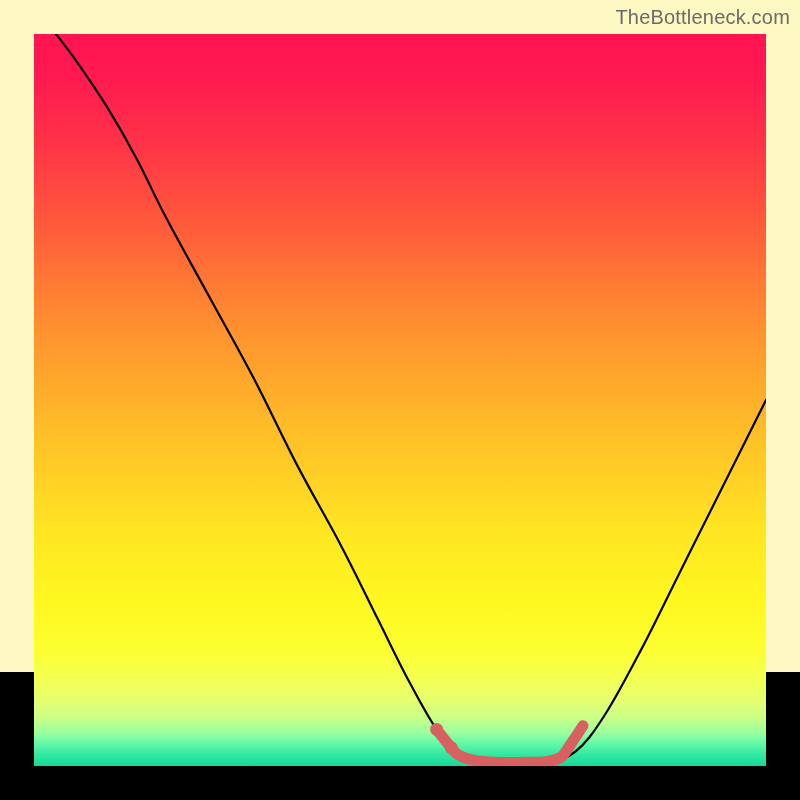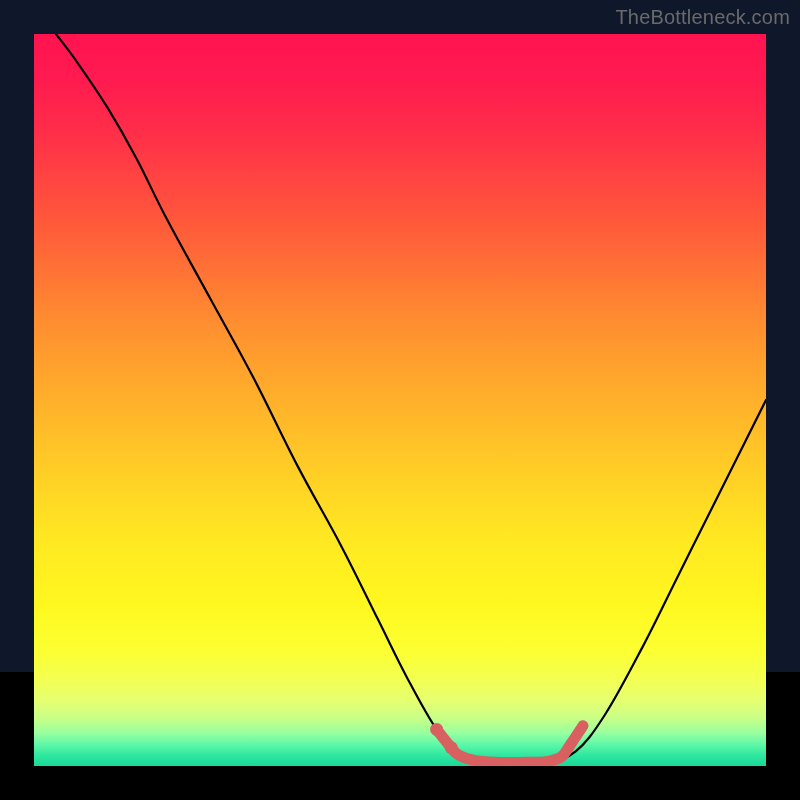--- a/index.html
+++ b/index.html
@@ -10,21 +10,21 @@
     background: #000;
     overflow: hidden;
     font-family: Arial, Helvetica, sans-serif;
   }
   .frame {
     position: absolute;
     left: 0;
     top: 0;
     width: 800px;
     height: 672px;
-    background: #0f172a;
+    background: #fef9c3;
   }
   .plot {
     position: absolute;
     left: 34px;
     top: 34px;
     width: 732px;
     height: 732px;
     overflow: hidden;
   }
   .gradient {

